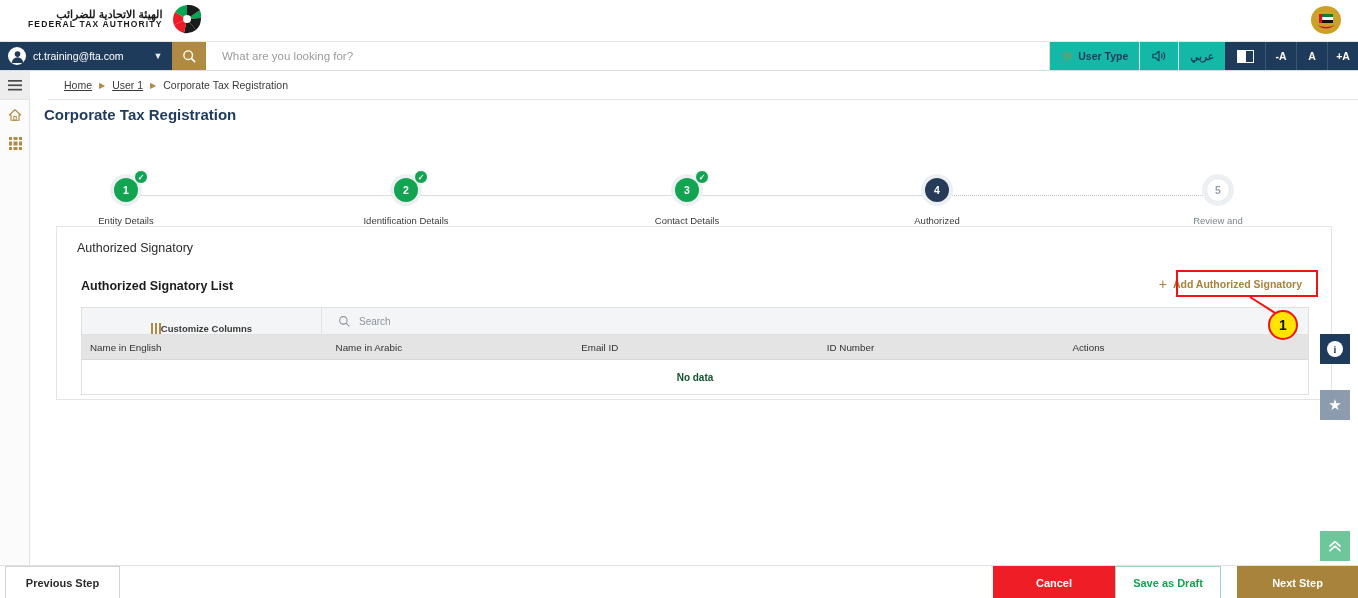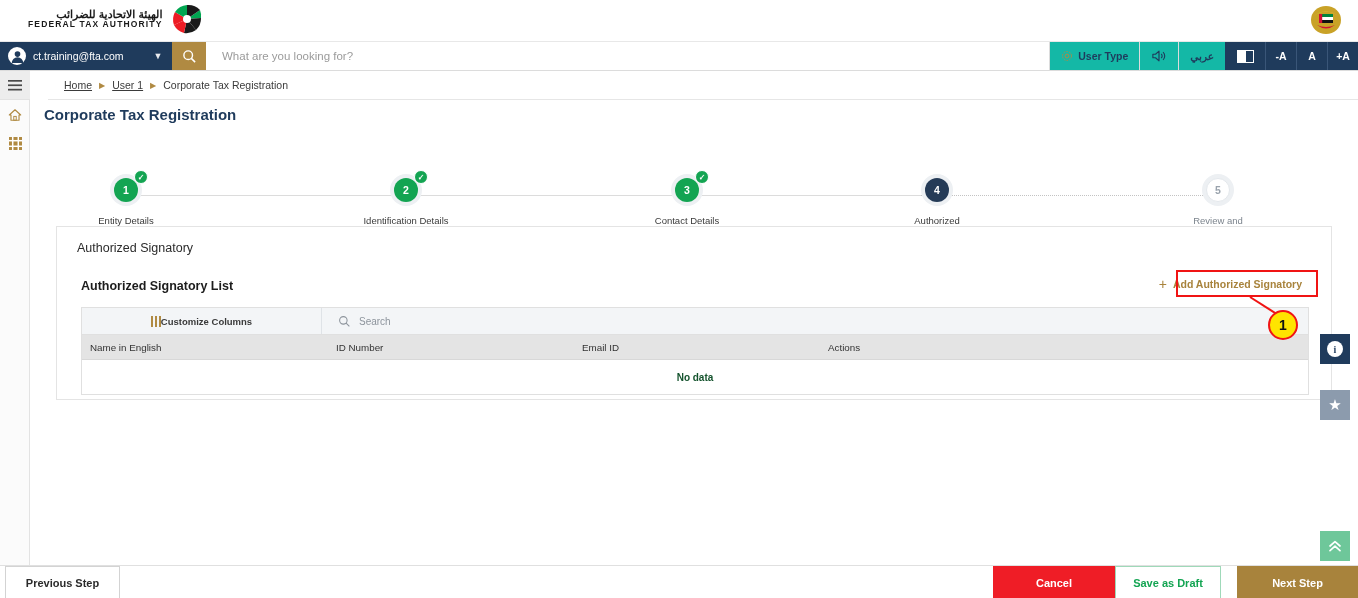--- a/index.html
+++ b/index.html
@@ -116,21 +116,21 @@
   .card-h2 { position: absolute; left: 24px; top: 52px; font-size: 12.5px; font-weight: bold; color: #1c1c1c; }
   .add-btn {
     position: absolute; right: 22px; top: 45px; display: flex; align-items: center; gap: 6px;
     color: #a8833c; font-size: 10.5px; font-weight: bold; padding: 5px 7px;
   }
   .add-plus { font-size: 14px; font-weight: normal; line-height: 1; }
 
   .table { position: absolute; left: 24px; top: 80px; width: 1228px; border: 1px solid #e0e0e0; }
   .tbl-toolbar { height: 27px; display: flex; background: #f3f5f7; border-bottom: 1px solid #e0e0e0; }
   .cust-cols {
-    width: 240px; display: flex; align-items: center; justify-content: center; 
+    width: 240px; display: flex; align-items: flex-end; justify-content: center; 
     font-size: 9.5px; font-weight: bold; color: #3a3a3a; border-right: 1px solid #dfe3e7;
   }
   .bars { display: flex; gap: 2px; }
   .bars i { display: block; width: 2px; height: 11px; background: #b08a42; }
   .tbl-search { flex: 1; display: flex; align-items: center; gap: 8px; padding-left: 16px; }
   .tbl-search-ph { font-size: 10px; color: #8d949c; }
   .tbl-head { height: 25px; display: flex; background: #e4e4e4; border-bottom: 1px solid #d8d8d8; }
   .th { font-size: 9.8px; color: #333; display: flex; align-items: center; padding-left: 8px; }
   .tbl-body { height: 34px; display: flex; align-items: center; justify-content: center; background: #fff; }
   .no-data { font-size: 10px; font-weight: bold; color: #14532d; }
@@ -368,22 +368,23 @@
             <svg width="13" height="13" viewBox="0 0 16 16">
               <circle cx="6.6" cy="6.6" r="4.6" fill="none" stroke="#8d949c" stroke-width="1.3"></circle>
               <line x1="10" y1="10" x2="14" y2="14" stroke="#8d949c" stroke-width="1.4"></line>
             </svg>
             <span class="tbl-search-ph">Search</span>
           </div>
         </div>
 
         <div class="tbl-head">
           <div class="th" style="width:246px;">Name in English</div>
+          <div class="th" style="width:246px;">Name in Arabic</div>
+          <div class="th" style="width:246px;">Email ID</div>
           <div class="th" style="width:246px;">ID Number</div>
-          <div class="th" style="width:246px;">Email ID</div>
           <div class="th" style="width:244px;">Actions</div>
         </div>
 
         <div class="tbl-body">
           <span class="no-data">No data</span>
         </div>
       </div>
     </div>
   </div>
 

